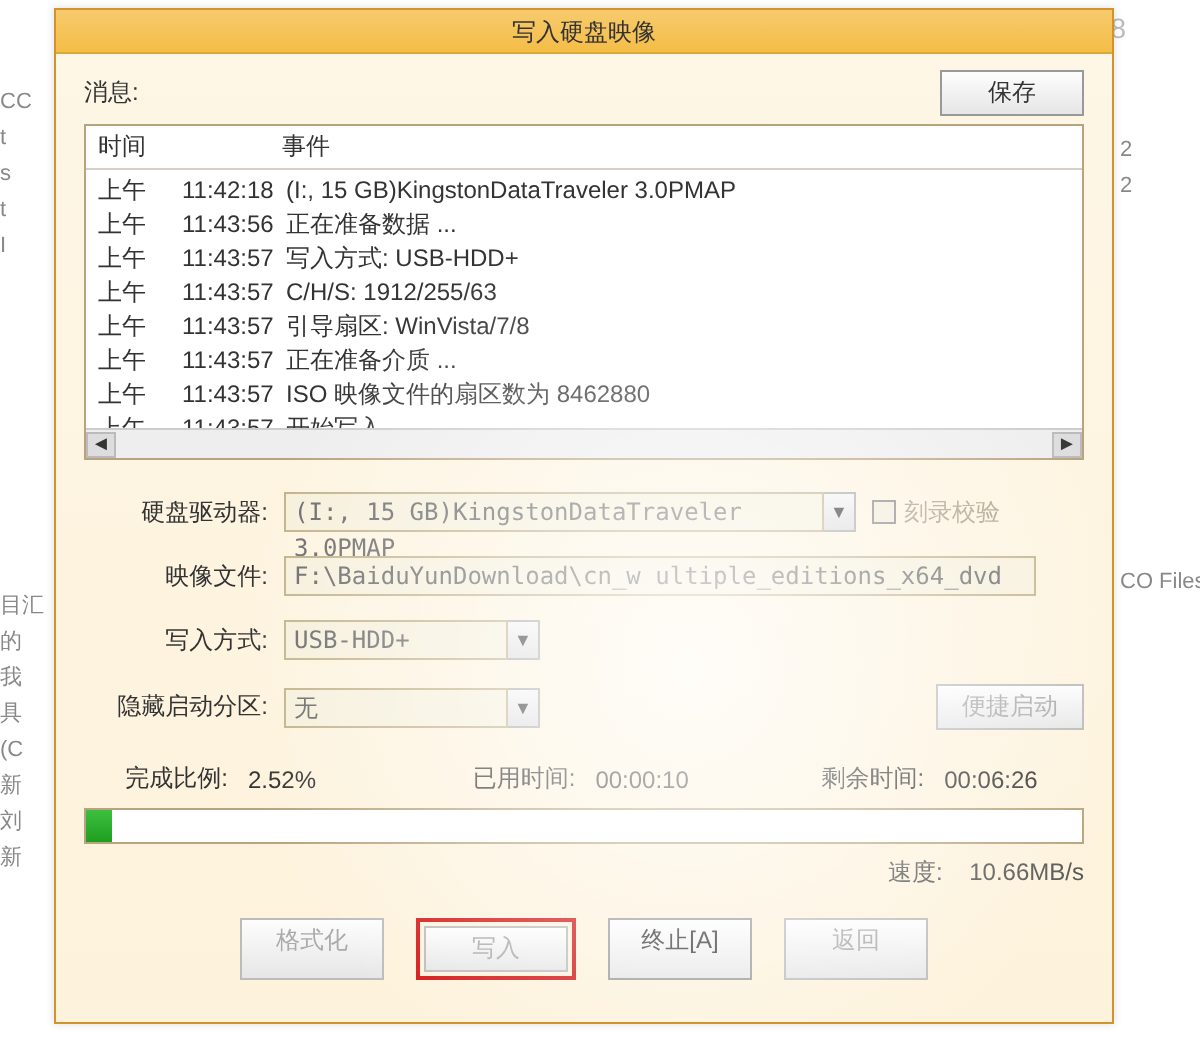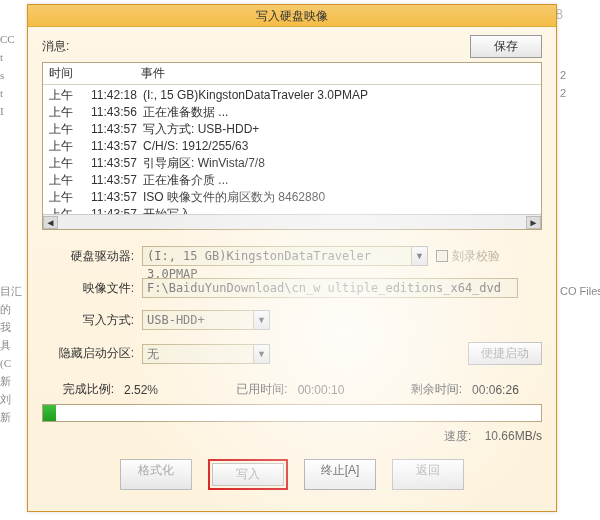--- a/index.html
+++ b/index.html
@@ -13,21 +13,21 @@
     overflow: hidden;
     position: relative;
     color: #333;
   }
   .bg-text {
     position: absolute;
     color: #888;
     font-size: 11px;
     white-space: pre;
   }
-  .bg-left { left: 0; top: 30px; width: 25px; line-height: 18px; font-family: Liberation Serif, serif; }
+  .bg-left { left: 0; top: 42px; width: 25px; line-height: 18px; }
   .bg-right { right: 0; top: 30px; width: 40px; line-height: 18px; text-align: left; }
   .watermark {
     position: absolute;
     top: 6px; right: 36px;
     color: rgba(180,180,180,0.9);
     font-size: 14px;
     letter-spacing: 1px;
   }
   .dialog {
     position: absolute;

